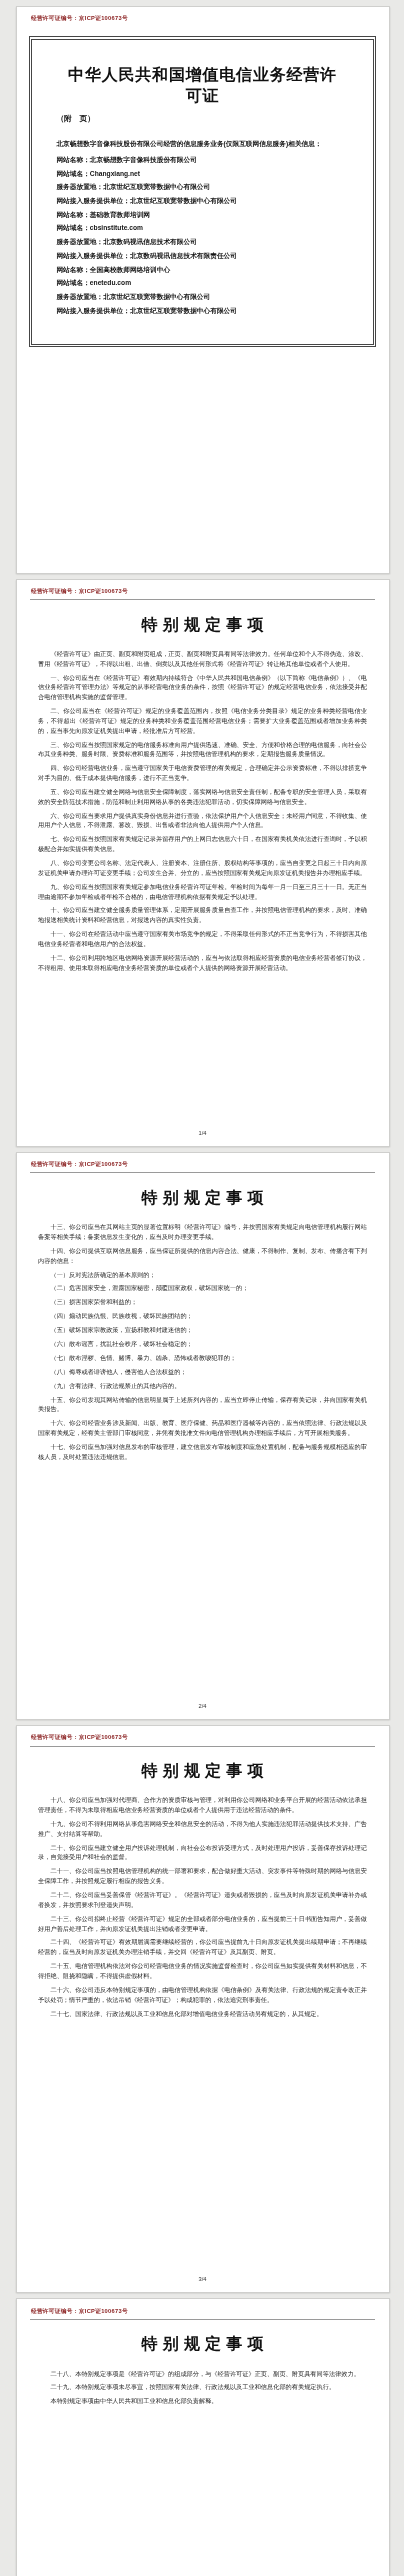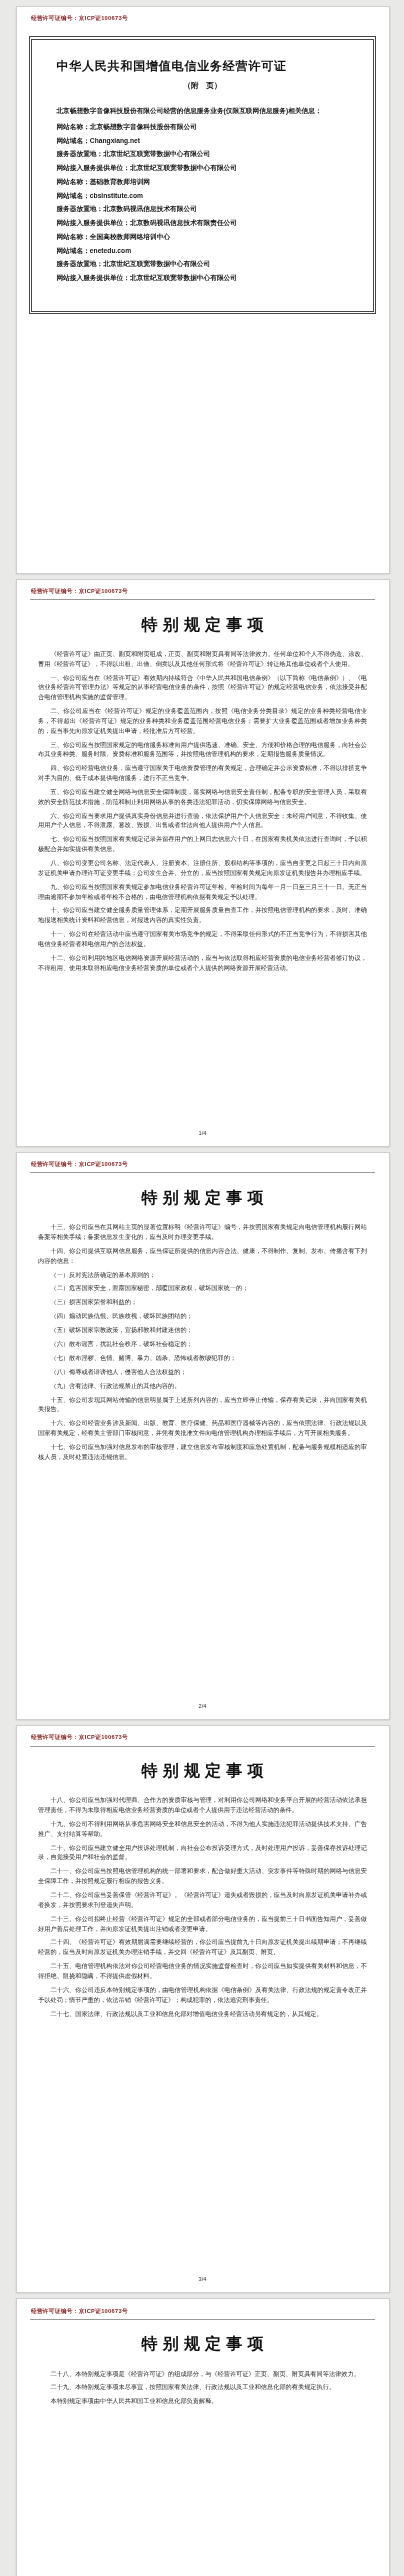--- a/index.html
+++ b/index.html
@@ -41,30 +41,30 @@
   .cert-frame {
     margin: 10.3px 12.4px 0;
     border: 1px solid #454545;
     padding: 1.5px;
   }
   .cert-frame-inner {
     border: 0.5px solid #454545;
     padding: 18.5px 24px 26px;
   }
   .cert-title {
-    margin: 0;
+    margin: 7px;
+    text-align: center;
     font-family: "Liberation Serif", "DejaVu Serif", serif;
-    font-size: 12px;
+    font-size: 16px;
     font-weight: bold;
     letter-spacing: 0.8px;
     color: #111;
   }
   .cert-subtitle {
     margin-top: 6.2px;
-    text-align: center;
     font-size: 7.7px;
     font-weight: bold;
     color: #111;
   }
   .cert-intro {
     margin: 13.4px 0 3.1px;
     font-size: 6.7px;
     font-weight: bold;
     line-height: 1.8;
     color: #141414;

